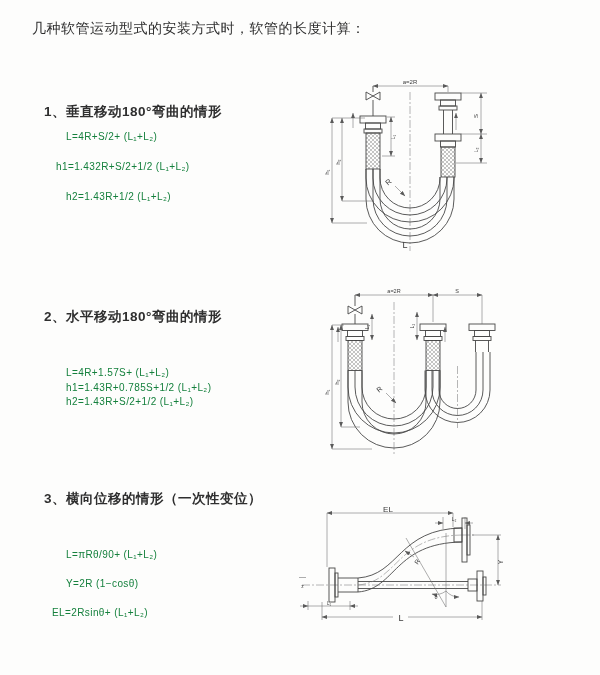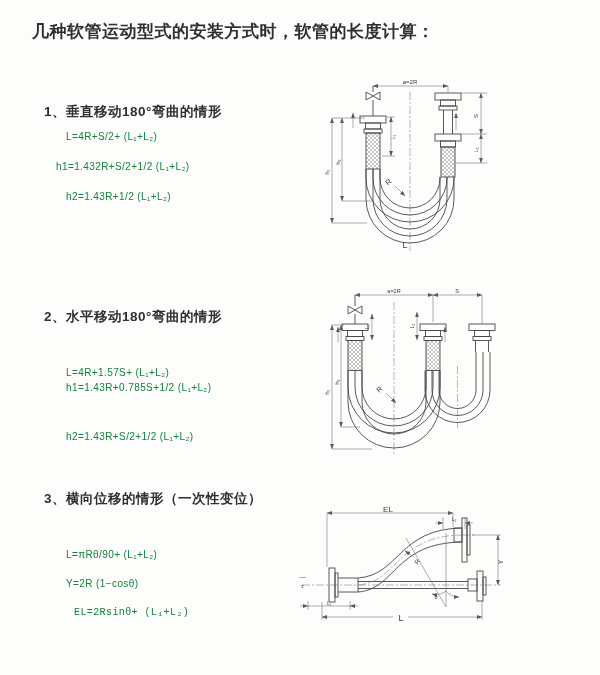--- a/index.html
+++ b/index.html
@@ -3,21 +3,21 @@
 <meta charset="utf-8">
 <style>
   html,body{margin:0;padding:0;background:#e8e8e8;}
   .page{
     position:relative;width:600px;height:675px;margin:0 auto;
     background:#fdfdfc;overflow:hidden;
     font-family:"Liberation Sans","DejaVu Sans",sans-serif;
     color:#333;
   }
   .tline{position:absolute;white-space:nowrap;color:#2f2f2f;}
-  .title{font-size:17px;font-weight:bold;letter-spacing:0.5px;}
+  .title{font-size:14px;font-weight:normal;letter-spacing:0.5px;}
   .heading{font-size:13.5px;font-weight:bold;letter-spacing:0.5px;}
   .formula{font-size:10px;font-weight:500;letter-spacing:0.4px;color:#15803d;}
   svg{position:absolute;overflow:visible;}
   svg text{fill:#3a3a3a;font-family:"Liberation Sans","DejaVu Sans",sans-serif;}
   .obj{stroke:#474747;stroke-width:0.9;fill:none;}
   .dim{stroke:#6b6b6b;stroke-width:0.55;fill:none;}
   .cl{stroke:#7a7a7a;stroke-width:0.55;fill:none;stroke-dasharray:8 2 2 2;}
 </style>
 </head>
 <body>
@@ -27,26 +27,26 @@
   <div class="tline title" style="left:32px;top:20px;">几种软管运动型式的安装方式时，软管的长度计算：</div>
 
   <div class="tline heading" style="left:44px;top:103px;">1、垂直移动180°弯曲的情形</div>
   <div class="tline formula" style="left:66px;top:131px;">L=4R+S/2+ (L₁+L₂)</div>
   <div class="tline formula" style="left:56px;top:161px;">h1=1.432R+S/2+1/2 (L₁+L₂)</div>
   <div class="tline formula" style="left:66px;top:191px;">h2=1.43R+1/2 (L₁+L₂)</div>
 
   <div class="tline heading" style="left:44px;top:308px;">2、水平移动180°弯曲的情形</div>
   <div class="tline formula" style="left:66px;top:336px;margin-top:31px;">L=4R+1.57S+ (L₁+L₂)</div>
   <div class="tline formula" style="left:66px;top:366px;margin-top:16px;">h1=1.43R+0.785S+1/2 (L₁+L₂)</div>
-  <div class="tline formula" style="left:66px;top:396px;margin-top:35px;">h2=1.43R+S/2+1/2 (L₁+L₂)</div>
+  <div class="tline formula" style="left:66px;top:396px;">h2=1.43R+S/2+1/2 (L₁+L₂)</div>
 
   <div class="tline heading" style="left:44px;top:490px;">3、横向位移的情形（一次性变位）</div>
   <div class="tline formula" style="left:66px;top:549px;">L=πRθ/90+ (L₁+L₂)</div>
   <div class="tline formula" style="left:66px;top:578px;">Y=2R (1−cosθ)</div>
-  <div class="tline formula" style="left:74px;top:607px;font-family:Liberation Mono, monospace;">EL=2Rsinθ+ (L₁+L₂)</div>
+  <div class="tline formula" style="left:52px;top:607px;">EL=2Rsinθ+ (L₁+L₂)</div>
 
   <svg style="left:315px;top:66px;" width="250" height="190" viewBox="0 0 250 190">
     <defs>
       <marker id="ar1" markerWidth="6" markerHeight="5" refX="5.2" refY="2" orient="auto-start-reverse" markerUnits="userSpaceOnUse">
         <path d="M0,0L5.5,2L0,4Z" fill="#5a5a5a"></path>
       </marker>
       <pattern id="h1" width="4" height="4" patternUnits="userSpaceOnUse">
         <path d="M0,0 L4,4 M4,0 L0,4" stroke="#8a8a8a" stroke-width="0.5"></path>
       </pattern>
     </defs>

